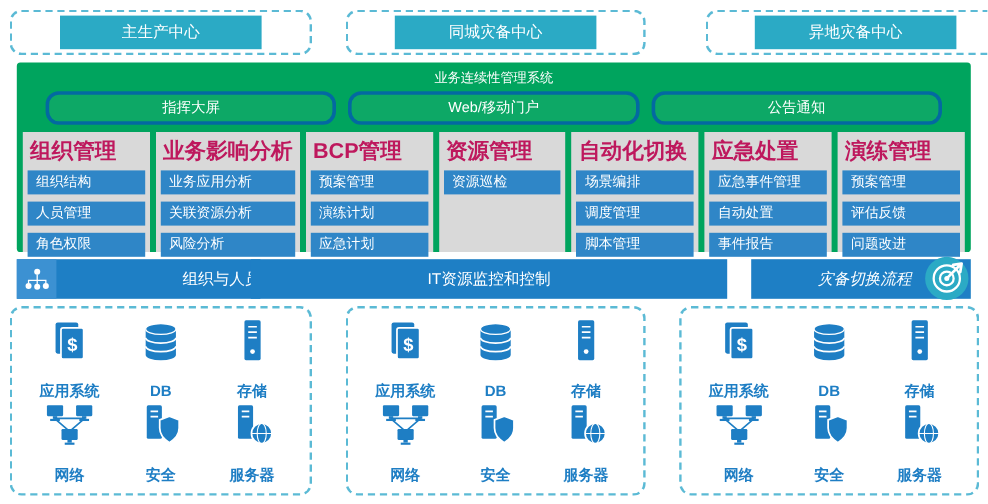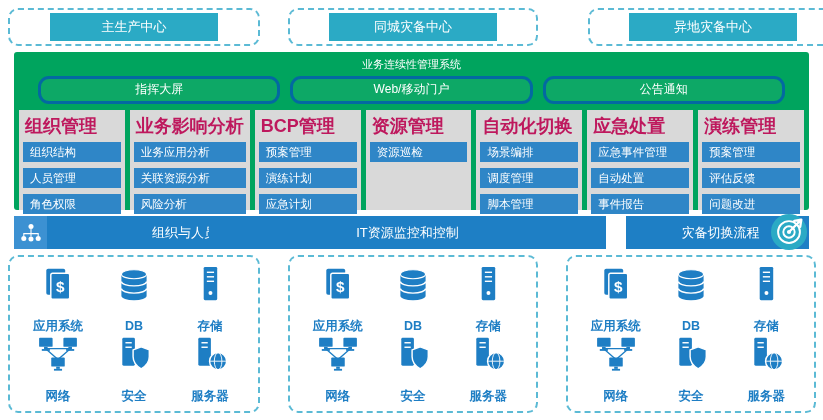--- a/index.html
+++ b/index.html
@@ -17,21 +17,21 @@
   .portal-btn { flex:1; border:3px solid #0369a1; border-radius:11px; color:#fff; font-size:12px; text-align:center; padding:2px 0 3px; background:rgba(255,255,255,0.05); }
   .modules-row { display:flex; gap:5px; padding:6px 5px 0; }
   .module-col { flex:1; background:#D9D9D9; padding:3px 4px 4px; height:100px; }
   .module-header { font-size:18px; font-weight:bold; color:#be185d; padding:1px 2px 4px; white-space:nowrap; }
   .module-items { display:flex; flex-direction:column; justify-content:space-between; height:72px; }
   .module-item { background:#2F86C7; color:#fff; font-size:11.5px; padding:3px 0 3px 7px; line-height:14px; white-space:nowrap; }
 
   .bar { position:absolute; top:216px; height:33px; background:#1E7FC5; color:#fff; display:flex; align-items:center; }
   .bar-left  { left:14px;  width:203px; }
   .bar-mid   { left:209px; width:397px; justify-content:center; }
-  .bar-right { left:626px; width:183px; }
+  .bar-right { left:626px; width:183px;font-style:italic; }
   .bar-text { font-size:13px; }
   .bar-left .bar-text { flex:1; text-align:right; }
   .bar-icon-sq { width:33px; height:33px; background:#3C91D2; display:flex; align-items:center; justify-content:center; flex:0 0 33px; }
   .bar-icon-sq svg { width:24px; height:24px; }
   .bar-right .bar-text { flex:1; text-align:center; padding-left:6px; }
   .target-icon { position:absolute; right:1px; top:-3px; width:38px; height:38px; }
 
   .infra-box { top:255px; height:158px; }
   .infra-grid { display:grid; grid-template-columns:repeat(3,1fr); grid-template-rows:1fr 1fr; height:100%; padding:8px 10px 6px; }
   .infra-cell { display:flex; flex-direction:column; align-items:center; justify-content:center; }

